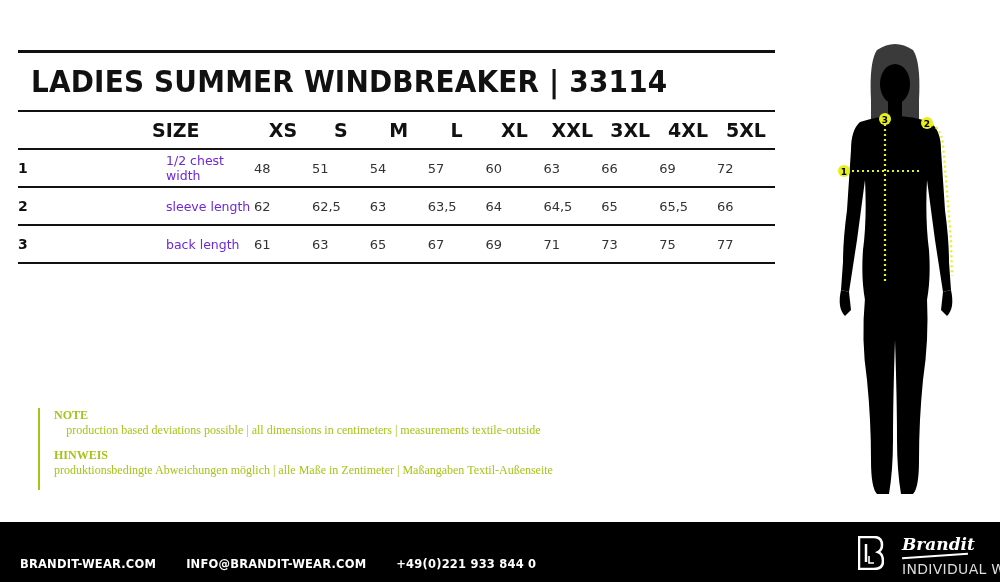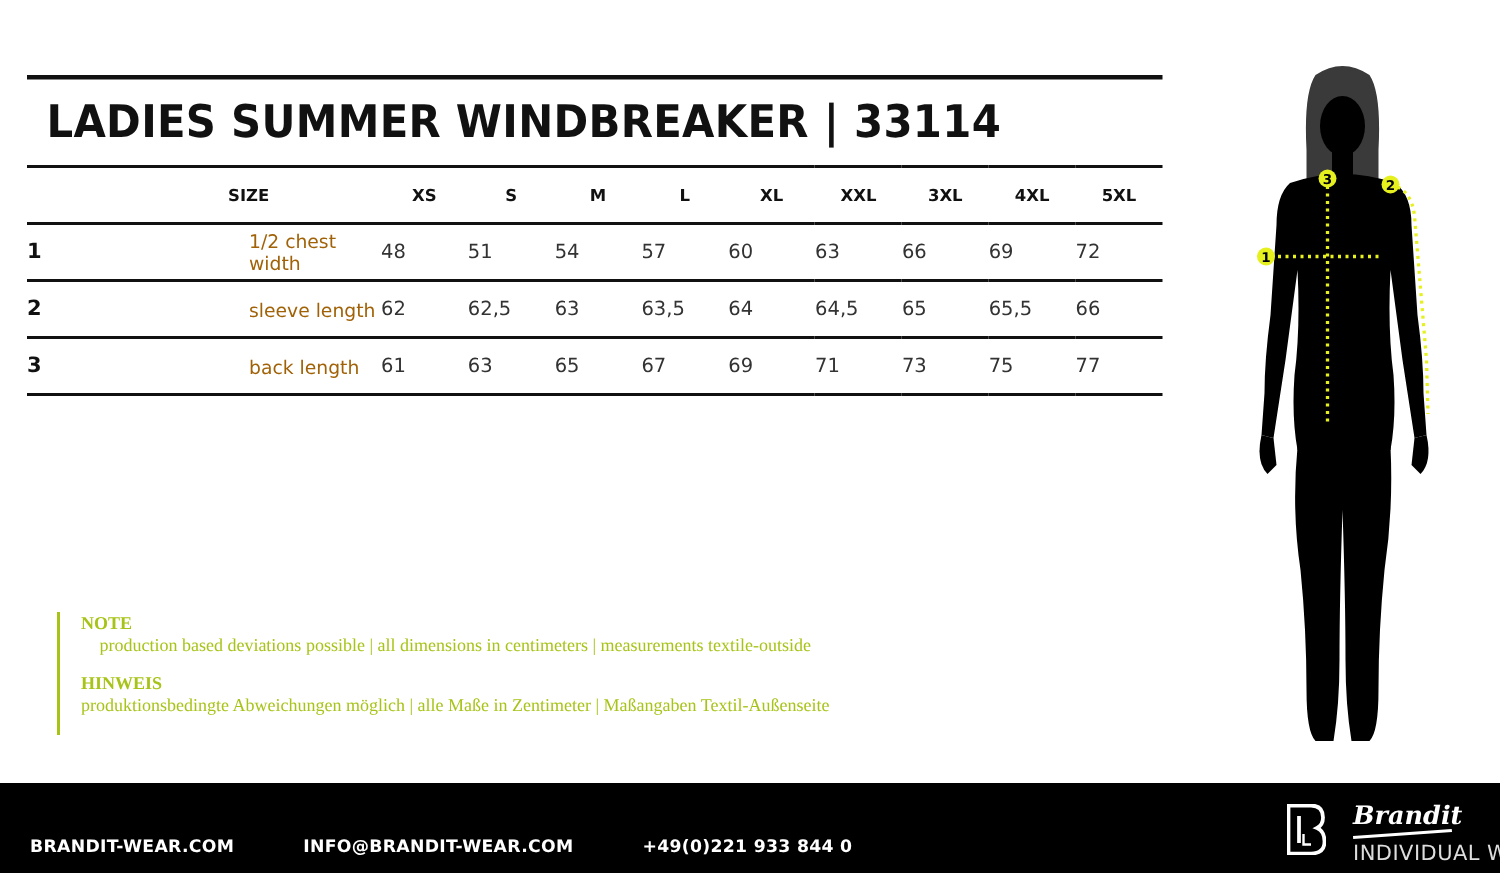--- a/index.html
+++ b/index.html
@@ -17,44 +17,44 @@
   table.size-table {
     position: absolute; left: 18px; top: 110px; width: 757px;
     border-collapse: collapse; table-layout: fixed;
   }
   table.size-table th, table.size-table td {
     height: 38px; vertical-align: middle;
     border-bottom: 2px solid #111;
   }
   table.size-table thead tr th { border-top: 2px solid #111; }
   table.size-table th {
-    font-family: "DejaVu Sans", sans-serif; font-weight: bold; font-size: 11px; color: #111;
+    font-family: "DejaVu Sans", sans-serif; font-weight: bold; font-size: 19px; color: #111;
   }
   table.size-table td {
     font-family: "DejaVu Sans", sans-serif; font-size: 13px; color: #333;
   }
   table.size-table td.row-num { font-weight: bold; color: #111; font-size: 14px; }
   table.size-table td.row-label, table.size-table th.size-label { text-align: left; padding-left: 14px; }
-  table.size-table td.row-label { font-size: 12.5px; color: #a16207; }
+  table.size-table td.row-label { font-size: 12.5px; color: #6d28d9; }
 
   .notes {
     position: absolute; left: 38px; top: 408px; height: 82px;
     border-left: 2px solid #a8c318; padding-left: 14px;
     color: #a8c318; font-family: Liberation Serif, serif;
   }
   .note-block { margin-bottom: 10px; }
   .note-title { font-weight: bold; font-size: 12px; line-height: 15px; }
   .note-text { font-size: 12px; line-height: 15px; white-space: nowrap; text-align: center; }
 
   .figure { position: absolute; left: 815px; top: 40px; width: 160px; height: 460px; }
 
   .footer {
     position: absolute; left: 0; top: 522px; width: 1000px; height: 60px; background: #000;
   }
-  .footer-links { position: absolute; left: 20px; top: 35px; display: flex; gap: 46px; }
+  .footer-links { position: absolute; left: 20px; top: 35px; display: flex; gap: 30px; }
   .footer-link {
     color: #fff; font-family: "DejaVu Sans", sans-serif; font-weight: bold;
     font-size: 11.5px; letter-spacing: 0.2px; text-decoration: none;
   }
   .brand { position: absolute; left: 858px; top: 12px; width: 130px; height: 40px; }
   .brand-mark { position: absolute; left: 0; top: 2px; width: 26px; height: 34px; }
   .brand-name {
     position: absolute; left: 44px; top: 0px; color: #fff;
     font-family: "DejaVu Serif", serif; font-style: italic; font-weight: bold; font-size: 17px; text-align: center;
   }

